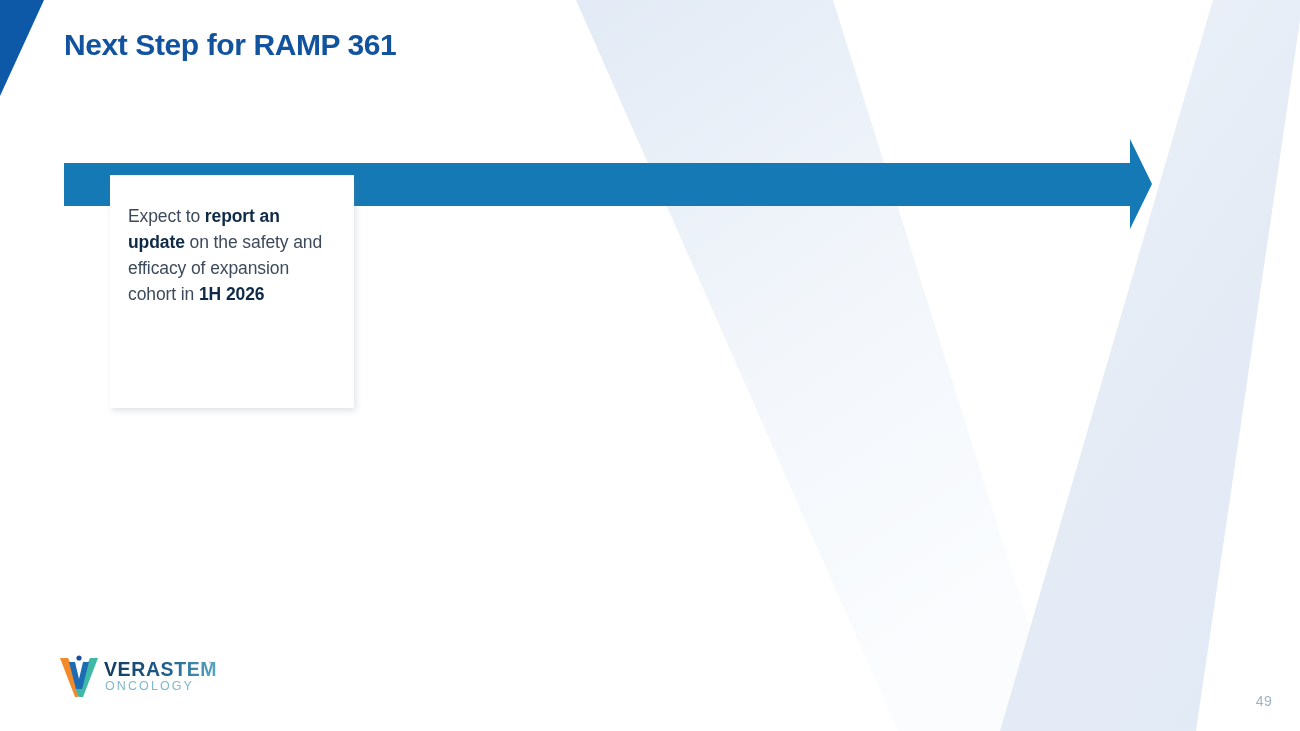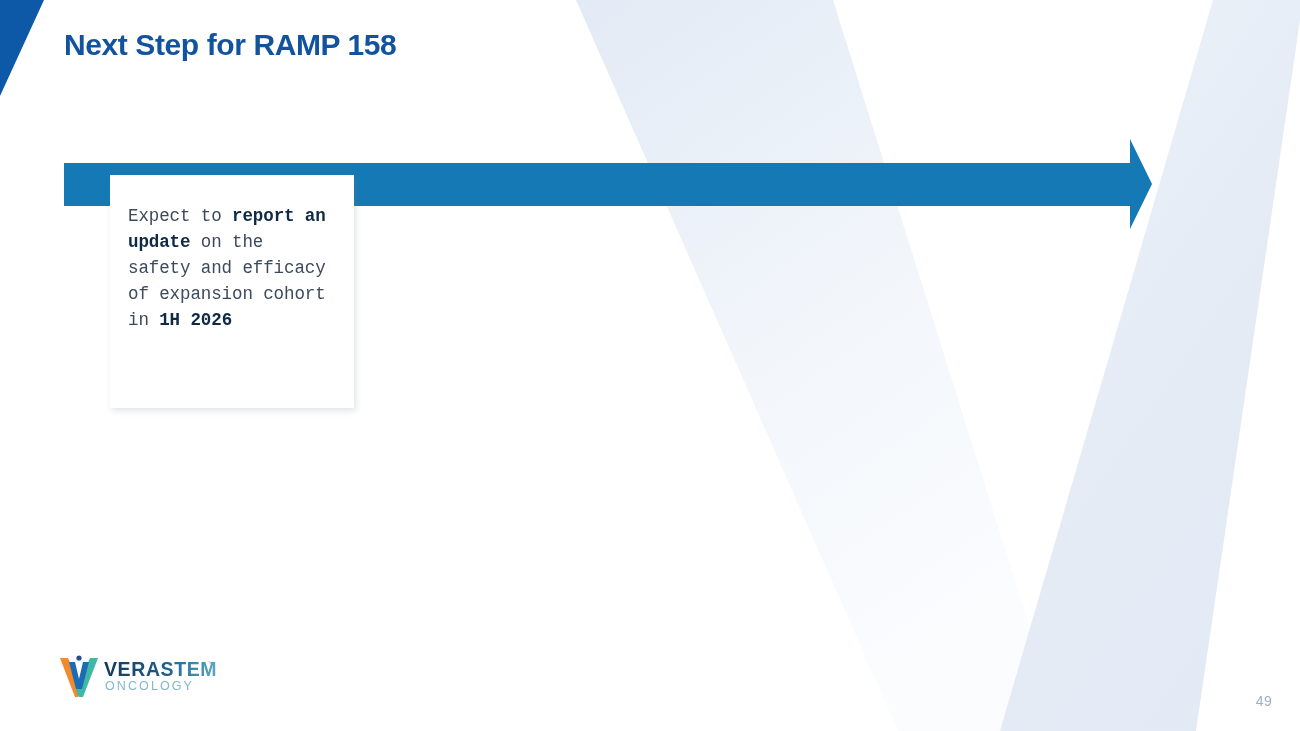--- a/index.html
+++ b/index.html
@@ -73,21 +73,20 @@
   }
   .milestone-card-text {
     position: absolute;
     left: 18px;
     top: 28px;
     width: 205px;
     font-size: 17.5px;
     line-height: 26px;
     color: #3d4a5c;
     letter-spacing: -0.1px;
-    font-family: Liberation Mono, monospace;
   }
   .milestone-card-text b {
     color: #0f2a46;
     font-weight: bold;
   }
 
   
   .brand-logo {
     position: absolute;
     left: 58px;
@@ -129,21 +128,21 @@
 
     <polygon points="576,0 833,0 1062,731 898,731" fill="url(#wmGradLeft)"></polygon>
 
     <polygon points="1213,0 1300,0 1300,20 1196,731 1000,731" fill="url(#wmGradRight)"></polygon>
   </svg>
 
   <svg class="corner-wedge" viewBox="0 0 60 110" width="60" height="110" aria-hidden="true">
     <polygon points="0,0 44,0 0,96" fill="#0d59a8"></polygon>
   </svg>
 
-  <div class="slide-title">Next Step for RAMP 158</div>
+  <div class="slide-title">Next Step for RAMP 361</div>
 
   <svg class="timeline-arrow" viewBox="0 0 1095 100" width="1095" height="100" aria-hidden="true">
     <polygon points="2,29 1068,29 1068,5 1090,50 1068,95 1068,72 2,72" fill="#1579b5"></polygon>
   </svg>
 
   <div class="milestone-card">
     <div class="milestone-card-text">
       <span>Expect to </span><b>report an update</b><span> on the safety and efficacy of expansion cohort in </span><b>1H 2026</b>
     </div>
   </div>

